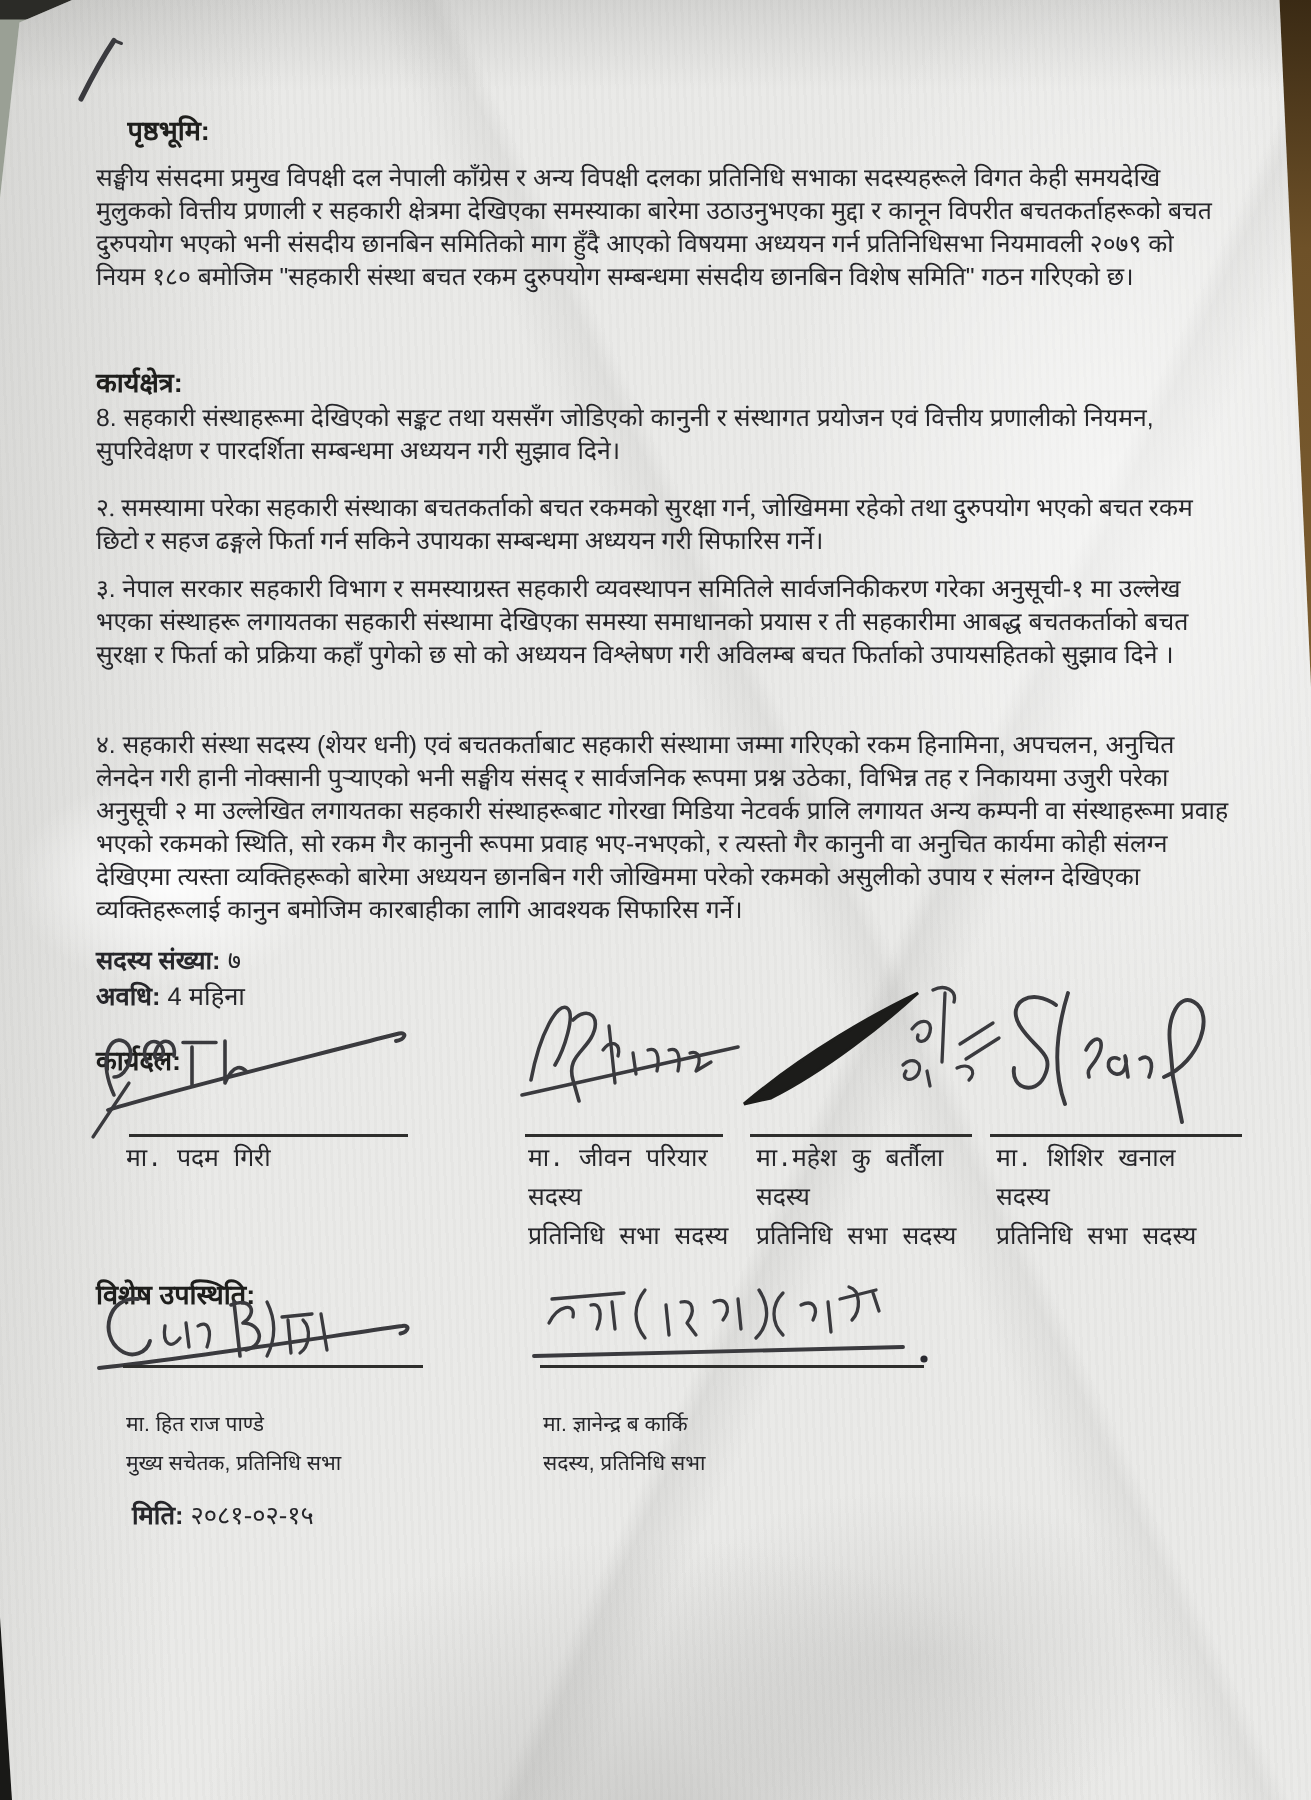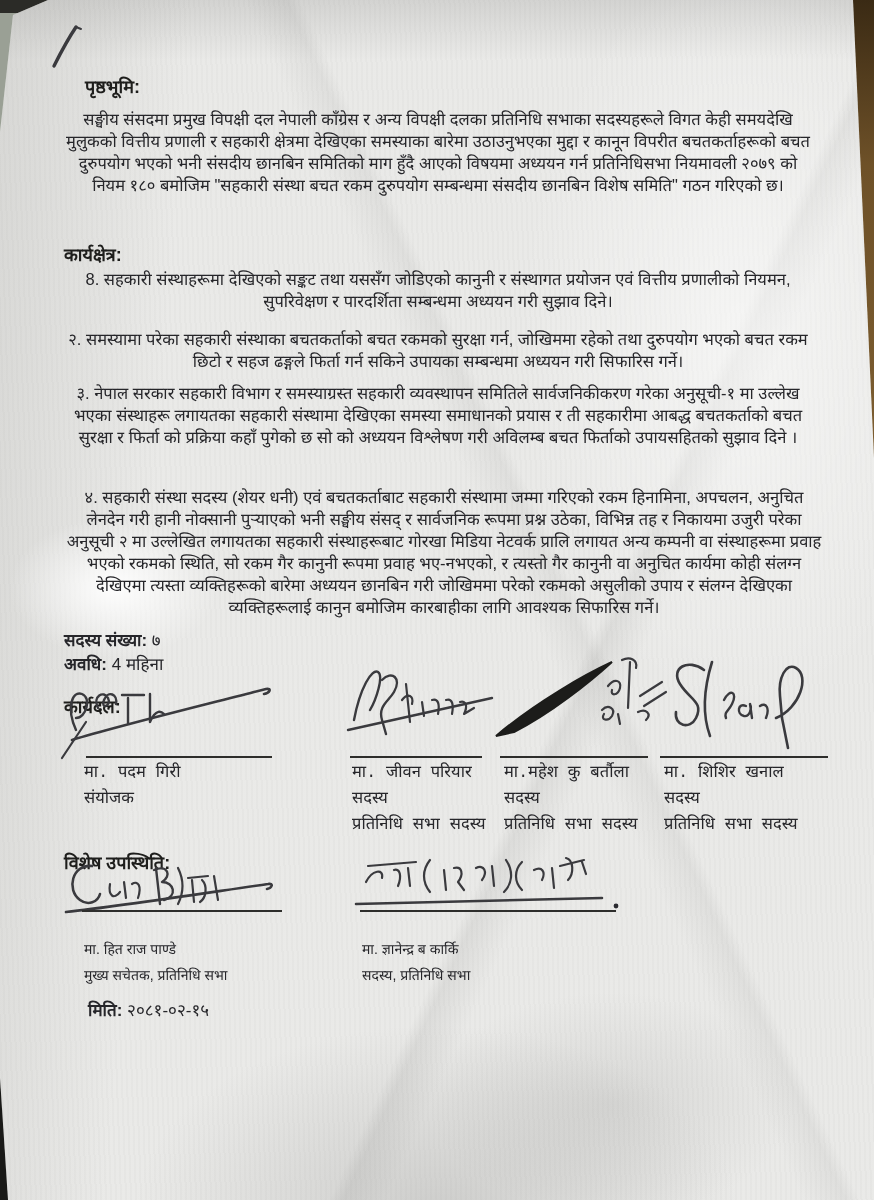--- a/index.html
+++ b/index.html
@@ -27,21 +27,21 @@
       radial-gradient(260px 160px at 70% 92%, rgba(150,150,148,.22), rgba(255,255,255,0) 70%),
       linear-gradient(94deg, rgba(150,150,146,.22), rgba(255,255,255,0) 20%),
       linear-gradient(to bottom, rgba(120,120,118,.20), rgba(255,255,255,0) 5%),
       linear-gradient(115deg, rgba(255,255,255,0) 62%, rgba(120,120,118,.12) 63%, rgba(255,255,255,0) 66%),
       linear-gradient(245deg, rgba(255,255,255,0) 40%, rgba(130,130,128,.10) 41%, rgba(255,255,255,0) 44%),
       repeating-linear-gradient(88deg, rgba(90,90,88,.025) 0 2px, rgba(255,255,255,.03) 2px 5px);
     color:#26262a;
   }
   .blk{position:absolute;}
   h2.hd{margin:0;font-size:18px;font-weight:700;color:#1e1e1c;}
-  p.body-txt{margin:0;font-size:16.5px;line-height:22px;text-align:center;color:#26262a;}
+  p.body-txt{margin:0;font-size:16.5px;line-height:22px;text-align:left;color:#26262a;}
   .kv{margin:0;font-size:17px;}
   .kv .b{font-weight:700;}
   .pen{stroke:#3a3a3e;fill:none;stroke-linecap:round;stroke-linejoin:round;}
   
   .sig-row{position:absolute;left:84px;top:666px;display:grid;grid-template-columns:268px 152px 160px 178px;}
   .sig-block{position:relative;}
   .sig-art{position:absolute;}
   .sig-line{position:absolute;top:90px;border-top:2px solid #2e2e2c;}
   .sig-text{margin-top:94px;font-size:16.5px;line-height:26px;font-family:Liberation Mono, monospace;}
   .sp-row{position:absolute;left:84px;top:866px;display:grid;grid-template-columns:278px 330px;}
@@ -61,21 +61,21 @@
     <svg class="blk" style="left:48px;top:22px;" width="36" height="48" viewBox="0 0 36 48">
       <path class="pen" stroke-width="3.4" d="M6,44 C12,32 22,14 28,5"></path>
       <path class="pen" stroke-width="2" d="M28,5 l5,2"></path>
     </svg>
 
     <h2 class="hd blk" style="left:85px;top:74px;">पृष्ठभूमि:</h2>
     <p class="body-txt blk" style="left:64px;top:108px;width:748px;">सङ्घीय संसदमा प्रमुख विपक्षी दल नेपाली काँग्रेस र अन्य विपक्षी दलका प्रतिनिधि सभाका सदस्यहरूले विगत केही समयदेखि मुलुकको वित्तीय प्रणाली र सहकारी क्षेत्रमा देखिएका समस्याका बारेमा उठाउनुभएका मुद्दा र कानून विपरीत बचतकर्ताहरूको बचत दुरुपयोग भएको भनी संसदीय छानबिन समितिको माग हुँदै आएको विषयमा अध्ययन गर्न प्रतिनिधिसभा नियमावली २०७९ को नियम १८० बमोजिम "सहकारी संस्था बचत रकम दुरुपयोग सम्बन्धमा संसदीय छानबिन विशेष समिति" गठन गरिएको छ।</p>
 
     <h2 class="hd blk" style="left:64px;top:242px;">कार्यक्षेत्र:</h2>
     <p class="body-txt blk" style="left:64px;top:268px;width:748px;">8. सहकारी संस्थाहरूमा देखिएको सङ्कट तथा यससँग जोडिएको कानुनी र संस्थागत प्रयोजन एवं वित्तीय प्रणालीको नियमन,  सुपरिवेक्षण र पारदर्शिता सम्बन्धमा अध्ययन गरी सुझाव दिने।</p>
-    <p class="body-txt blk" style="left:64px;top:328px;width:748px;">२. समस्यामा परेका सहकारी संस्थाका बचतकर्ताको बचत रकमको सुरक्षा गर्न, जोखिममा रहेको तथा दुरुपयोग भएको बचत रकम छिटो र सहज ढङ्गले फिर्ता गर्न सकिने उपायका सम्बन्धमा अध्ययन गरी सिफारिस गर्ने।</p>
+    <p class="body-txt blk" style="left:64px;top:328px;width:748px;font-family:Liberation Serif, serif;">२. समस्यामा परेका सहकारी संस्थाका बचतकर्ताको बचत रकमको सुरक्षा गर्न, जोखिममा रहेको तथा दुरुपयोग भएको बचत रकम छिटो र सहज ढङ्गले फिर्ता गर्न सकिने उपायका सम्बन्धमा अध्ययन गरी सिफारिस गर्ने।</p>
     <p class="body-txt blk" style="left:64px;top:382px;width:748px;">३. नेपाल सरकार सहकारी विभाग र समस्याग्रस्त सहकारी व्यवस्थापन समितिले सार्वजनिकीकरण  गरेका अनुसूची-१ मा उल्लेख भएका  संस्थाहरू लगायतका सहकारी संस्थामा देखिएका समस्या समाधानको प्रयास र ती सहकारीमा आबद्ध बचतकर्ताको बचत सुरक्षा र फिर्ता को प्रक्रिया कहाँ पुगेको छ सो को अध्ययन  विश्लेषण गरी अविलम्ब बचत फिर्ताको उपायसहितको सुझाव दिने ।</p>
     <p class="body-txt blk" style="left:64px;top:486px;width:760px;">४. सहकारी संस्था सदस्य (शेयर धनी) एवं बचतकर्ताबाट सहकारी संस्थामा जम्मा गरिएको रकम हिनामिना, अपचलन, अनुचित लेनदेन गरी हानी नोक्सानी पुर्‍याएको भनी सङ्घीय संसद् र सार्वजनिक रूपमा प्रश्न उठेका, विभिन्न तह र निकायमा उजुरी परेका अनुसूची २ मा उल्लेखित लगायतका  सहकारी संस्थाहरूबाट गोरखा मिडिया नेटवर्क प्रालि लगायत अन्य कम्पनी वा संस्थाहरूमा प्रवाह भएको रकमको स्थिति, सो रकम गैर कानुनी रूपमा प्रवाह भए-नभएको,  र त्यस्तो गैर कानुनी वा अनुचित  कार्यमा कोही  संलग्न देखिएमा त्यस्ता व्यक्तिहरूको बारेमा अध्ययन छानबिन गरी जोखिममा परेको रकमको असुलीको उपाय र  संलग्न देखिएका व्यक्तिहरूलाई कानुन बमोजिम कारबाहीका लागि आवश्यक सिफारिस गर्ने।</p>
 
     <p class="kv blk" style="left:64px;top:628px;">
       <span class="b">सदस्य संख्या:</span>
       <span>७</span>
     </p>
     <p class="kv blk" style="left:64px;top:652px;">
       <span class="b">अवधि:</span>
       <span>4 महिना</span>
@@ -89,21 +89,20 @@
         <svg class="sig-art" style="left:-26px;top:2px;" width="250" height="95" viewBox="0 0 250 95">
           <path class="pen" stroke-width="2.4" d="M18,62 C8,40 14,22 24,26 C34,30 28,50 18,50"></path>
           <path class="pen" stroke-width="2.4" d="M40,40 C34,28 46,22 50,30 C54,38 42,42 46,32 C50,22 60,26 58,36"></path>
           <path class="pen" stroke-width="2.4" d="M70,30 L70,55 M64,27 L86,27 M92,26 L92,54 C92,54 98,38 106,46"></path>
           <path class="pen" stroke-width="2.6" d="M14,72 C60,58 150,36 196,24 L208,21 C214,20 212,25 206,26"></path>
           <path class="pen" stroke-width="2.2" d="M28,54 L4,90"></path>
         </svg>
         <div class="sig-line" style="left:2px;width:186px;"></div>
         <div class="sig-text">
           <div>मा. पदम गिरी</div>
-          <div>संयोजक</div>
         </div>
       </div>
 
       <div class="sig-block">
         <svg class="sig-art" style="left:-6px;top:-16px;" width="150" height="100" viewBox="0 0 150 100">
           <path class="pen" stroke-width="2.4" d="M8,70 C14,38 26,18 32,22 C38,26 30,50 24,60"></path>
           <path class="pen" stroke-width="2.4" d="M36,30 C46,20 56,28 48,42 C42,52 32,56 36,70 L40,84"></path>
           <path class="pen" stroke-width="2.2" d="M56,50 C62,42 68,46 66,54 M60,34 L64,72"></path>
           <path class="pen" stroke-width="2.2" d="M76,52 L78,66 M86,50 C92,48 94,54 92,64 M100,50 C106,48 108,54 106,64 M114,52 C120,50 122,56 118,64 L128,58"></path>
           <path class="pen" stroke-width="2.4" d="M2,80 L146,48"></path>

